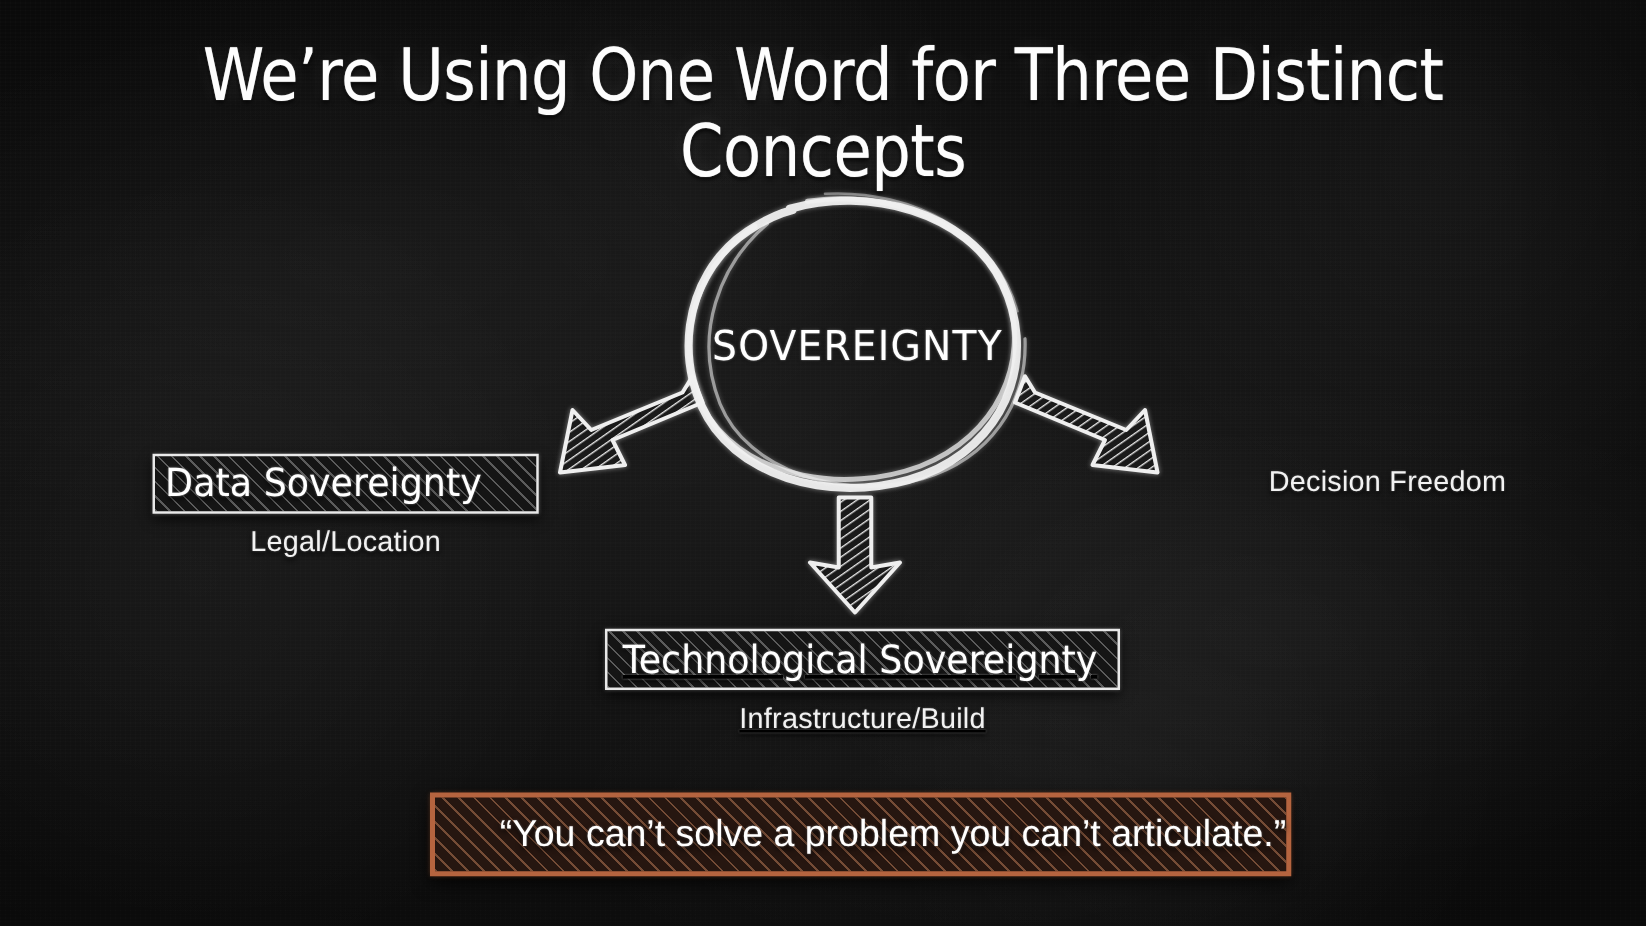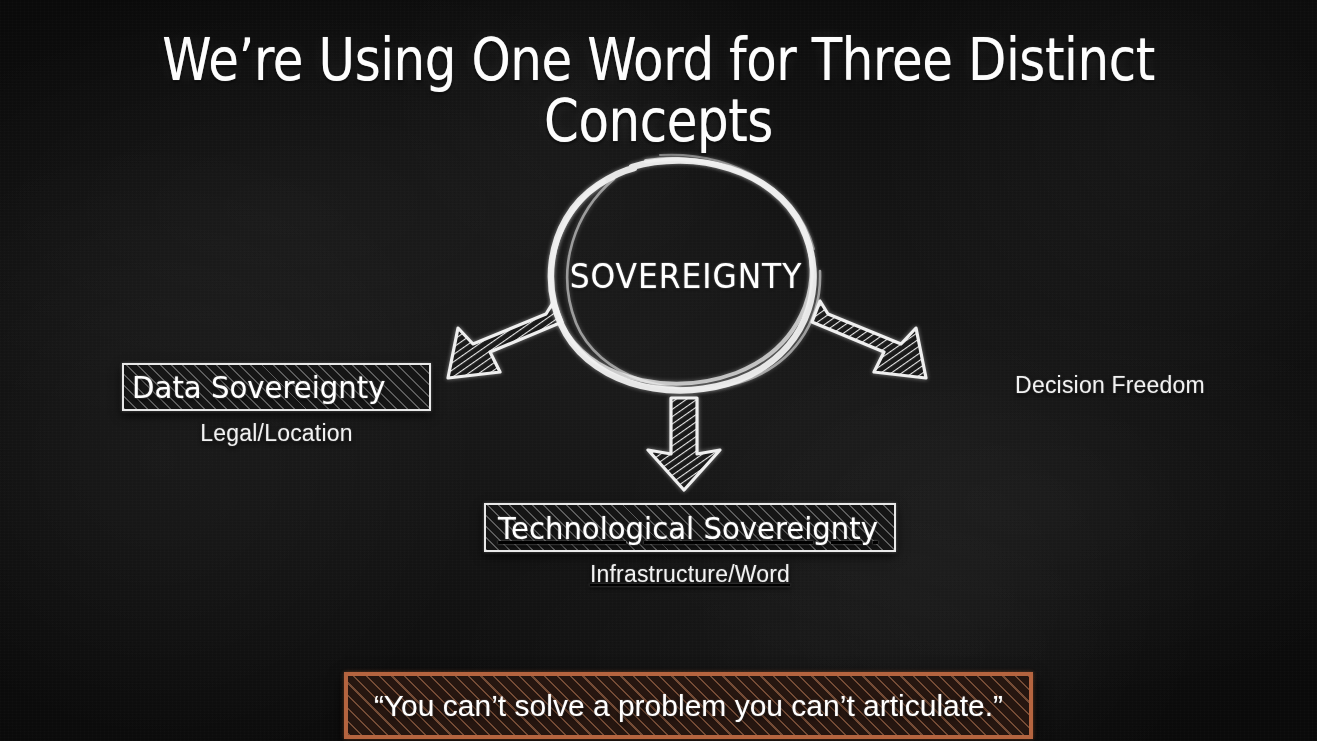--- a/index.html
+++ b/index.html
@@ -146,34 +146,34 @@
 
   #concept-strategic { left:932px;  top:363px; width:356px; }
   #concept-strategic .cbox { height:48px; }
 
   #concept-tech      { left:484px;  top:503px; width:412px;text-decoration:underline; }
   #concept-tech .cbox      { height:49px; }
 
   
   #quote {
     position:absolute;
-    left:344px; top:672px;
+    left:344px; top:634px;
     width:689px; height:67px;
     border:4px solid #b5643f;
     background-color:#261610;
     background-image: repeating-linear-gradient(
         45deg,
         rgba(226,150,106,0.42) 0px,
         rgba(226,150,106,0.42) 1.6px,
         rgba(0,0,0,0.00) 1.6px,
         rgba(0,0,0,0.00) 9px);
     box-shadow:
       0 0 4px rgba(200,110,65,.45),
       0 5px 14px rgba(0,0,0,.8);
-    display:flex; align-items:center; justify-content:center;
+    display:flex; align-items:center; justify-content:flex-end;
     z-index:6;
   }
   #quote-text {
     font-family:"Liberation Sans", sans-serif;
     font-size:30px;
     color:#ffffff;
     white-space:nowrap;
     text-shadow:0 0 2px rgba(255,255,255,.3), 0 2px 5px rgba(0,0,0,1);
   }
 </style>
@@ -233,20 +233,20 @@
   </div>
 
   <div class="concept" id="concept-strategic">
     <div class="csub">Decision Freedom</div>
   </div>
 
   <div class="concept" id="concept-tech">
     <div class="cbox">
       <span class="cbox-label">Technological Sovereignty</span>
     </div>
-    <div class="csub">Infrastructure/Word</div>
+    <div class="csub">Infrastructure/Build</div>
   </div>
 
   <div id="quote">
     <span id="quote-text">“You can’t solve a problem you can’t articulate.”</span>
   </div>
 
 </div>
 
 </body></html>

